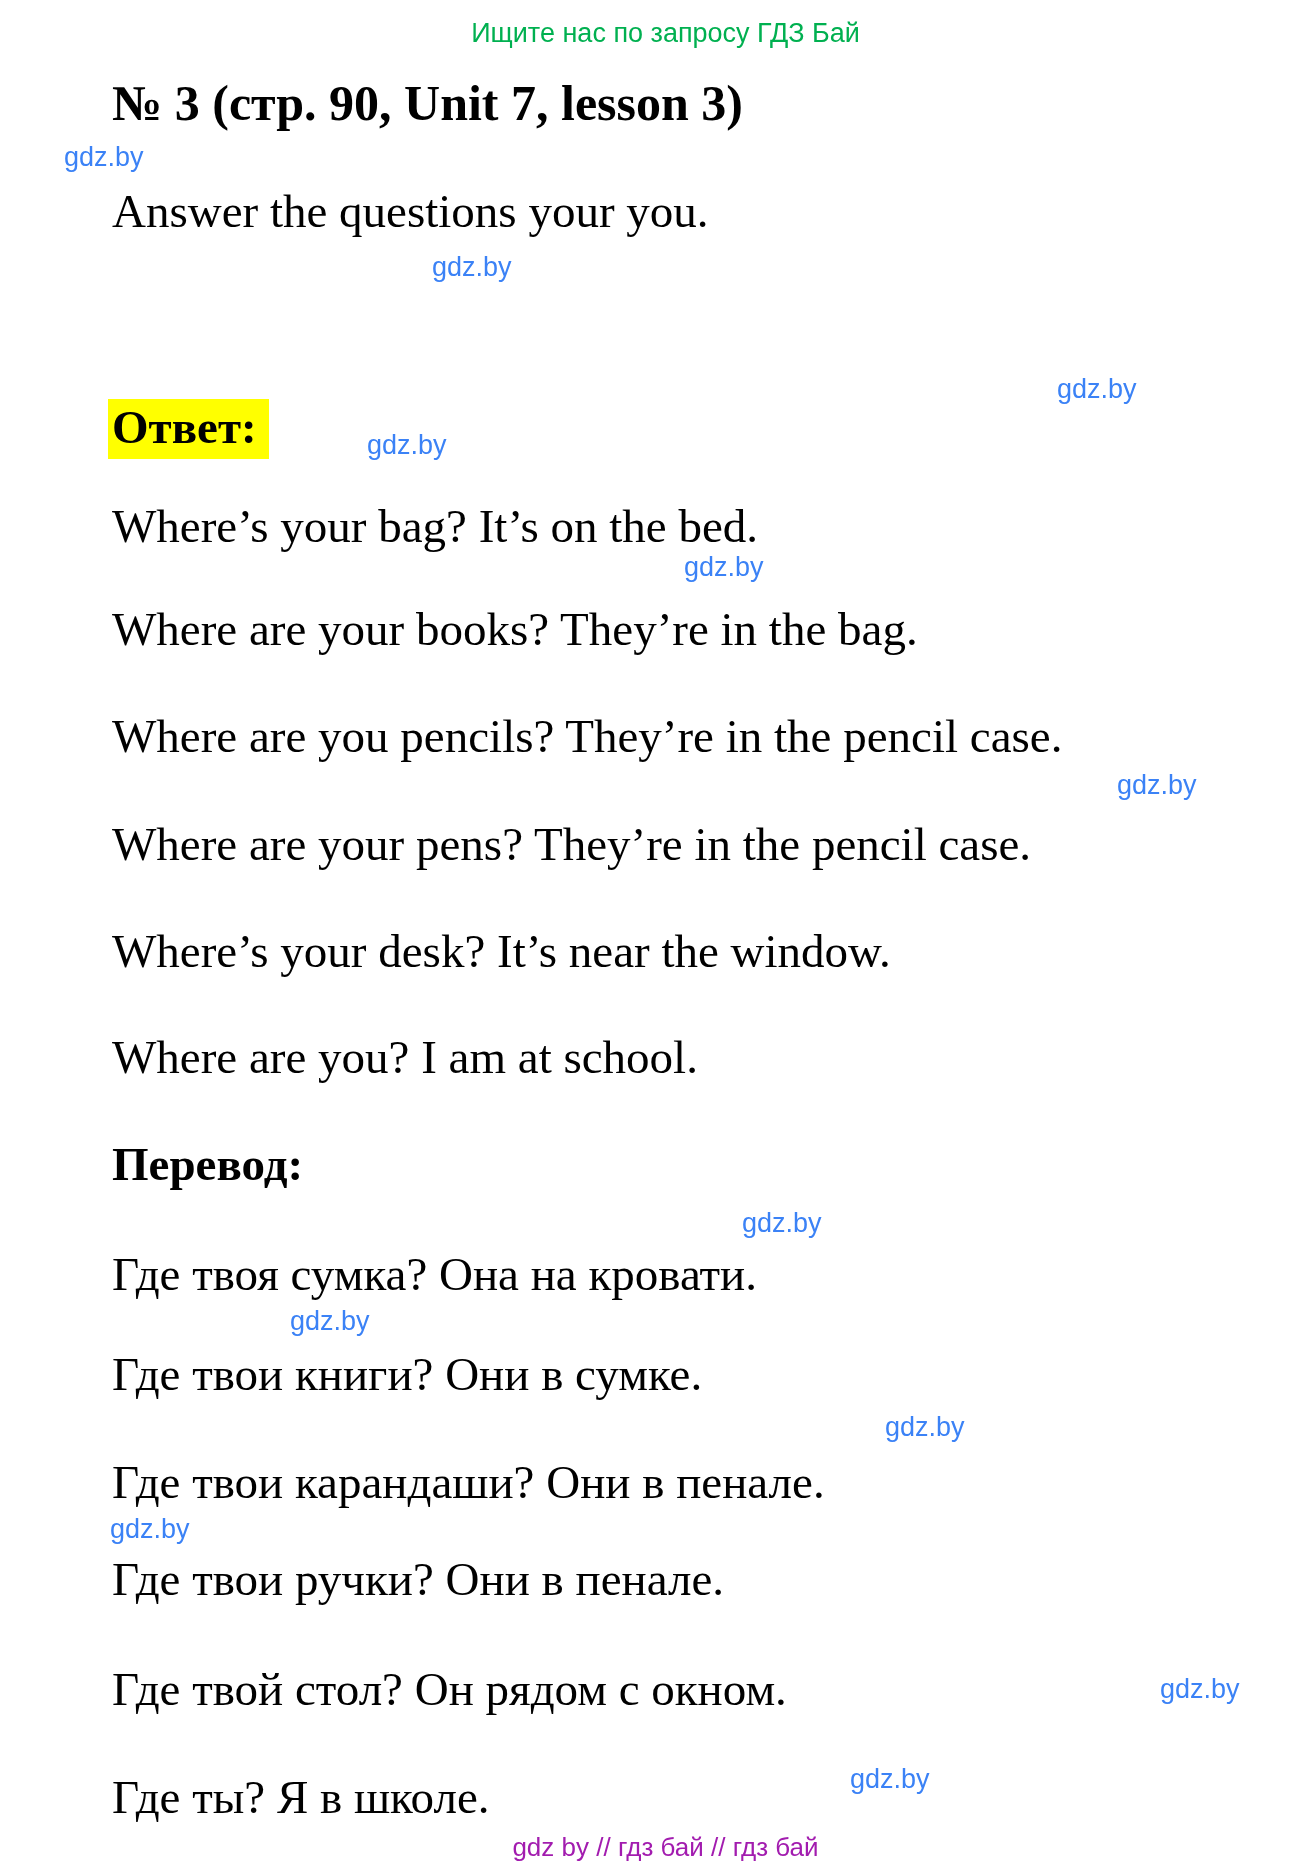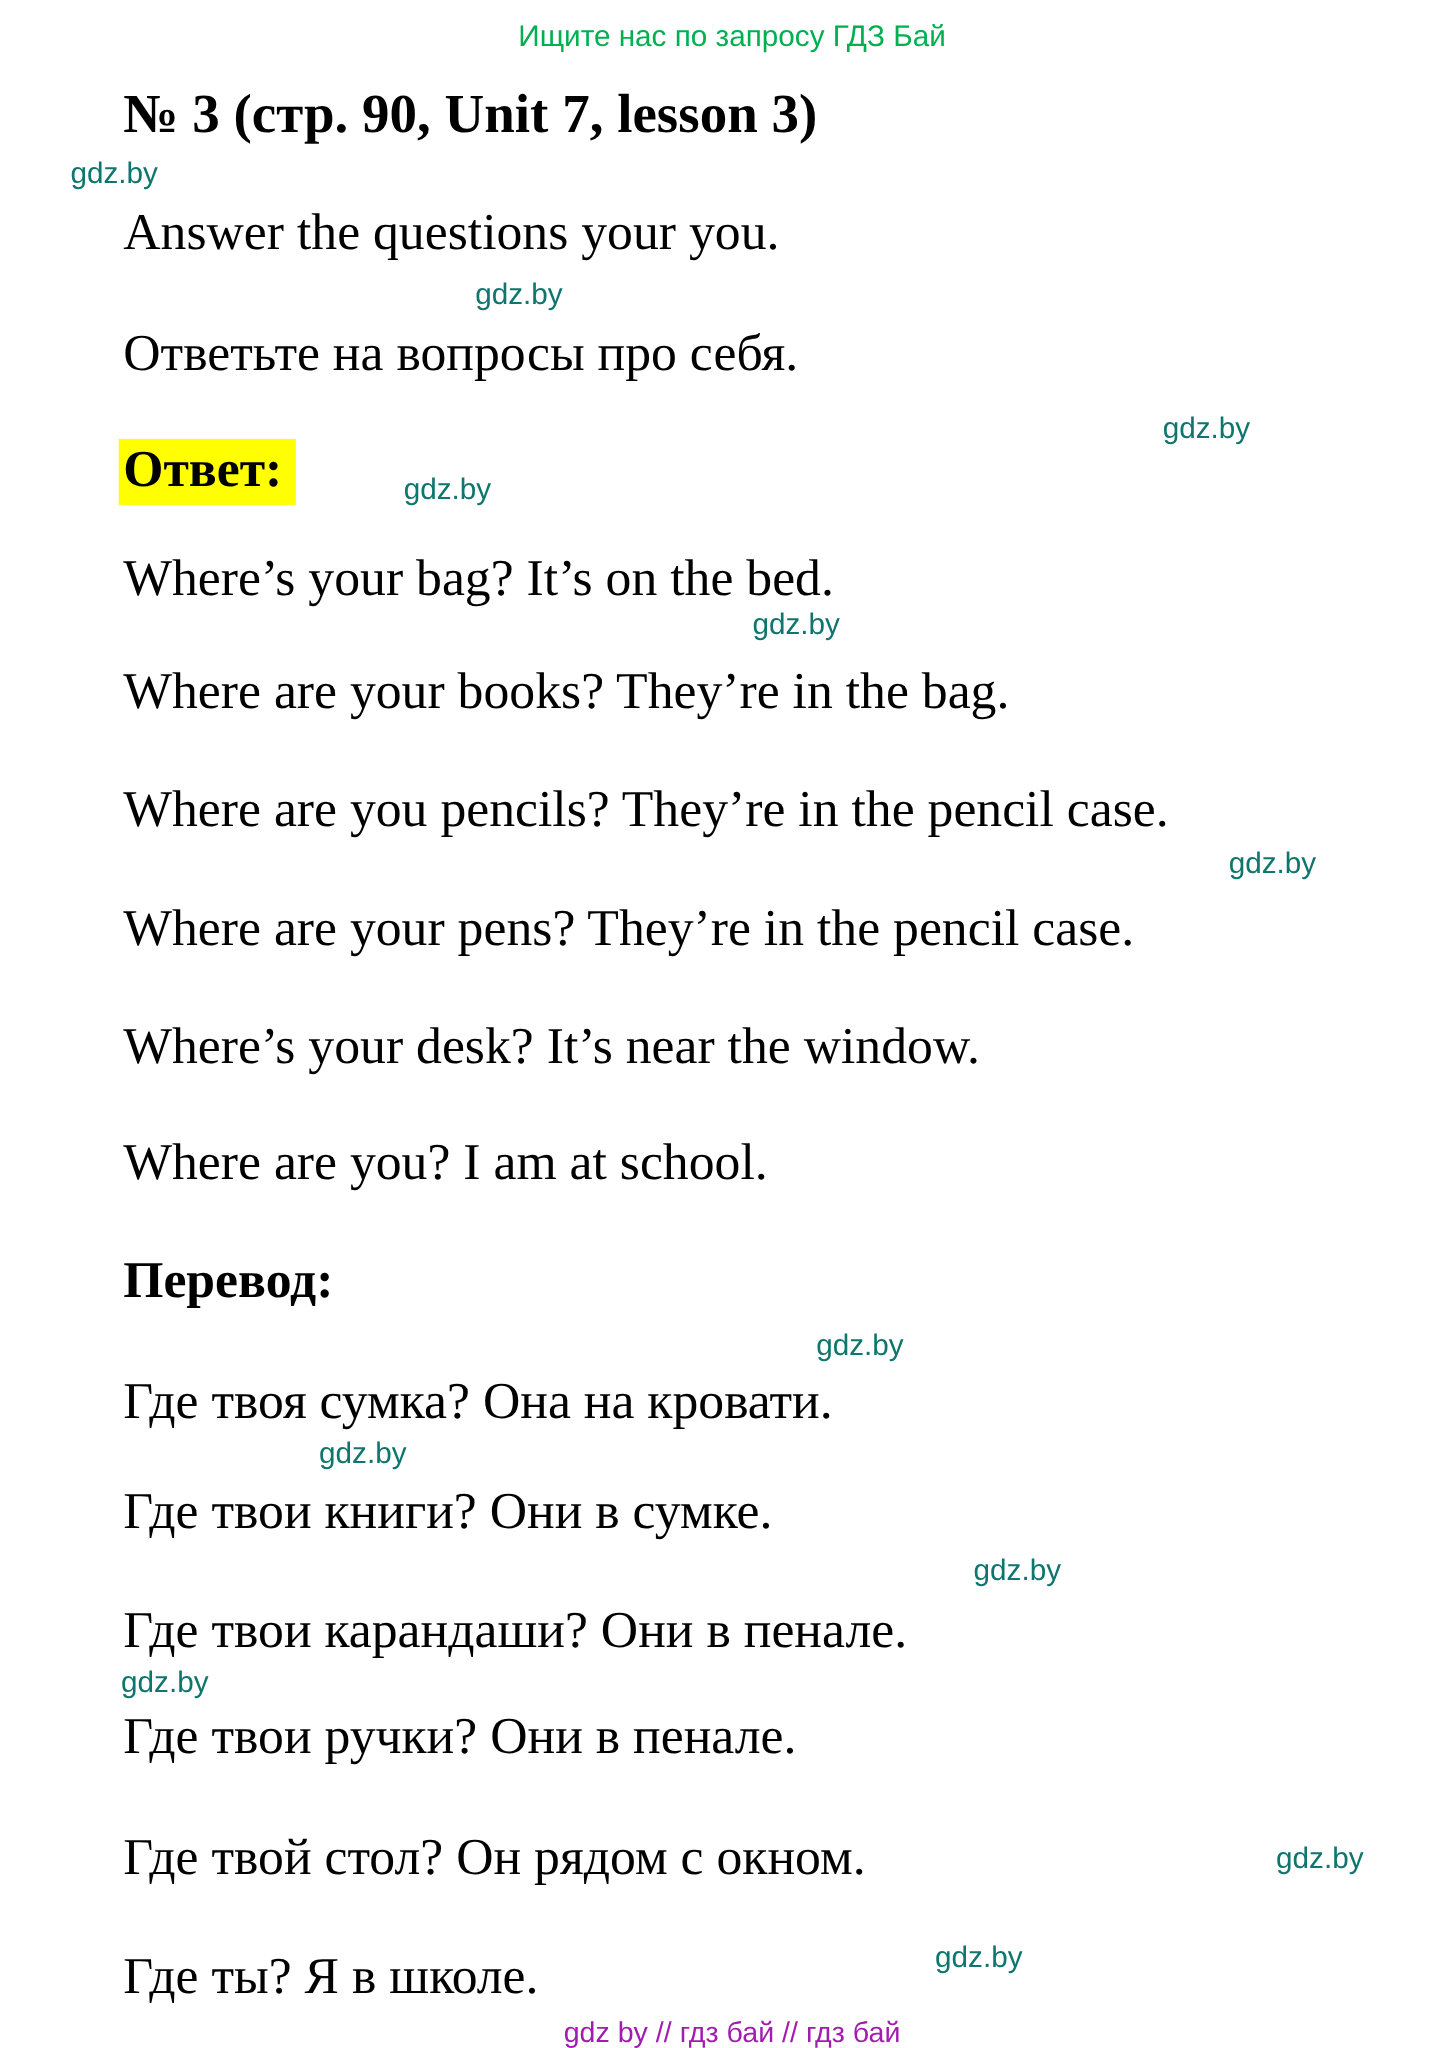--- a/index.html
+++ b/index.html
@@ -35,21 +35,21 @@
     font-size: 47px;
     font-weight: bold;
   }
   .highlight {
     background: #ffff00;
     padding: 2px 12px 6px 4px;
   }
   .wm {
     font-family: "Liberation Sans", sans-serif;
     font-size: 27px;
-    color: #0f766e;
+    color: #3b82f6;
   }
   .footer {
     top: 1820px; left: 0; width: 100%;
     text-align: center;
     font-family: "Liberation Sans", sans-serif;
     font-size: 26px;
     color: #a21caf;
   }
 </style>
 </head>
@@ -60,21 +60,20 @@
   <div class="abs banner">Ищите нас по запросу ГДЗ Бай</div>
 
   <div class="abs heading">№ 3 (стр. 90, Unit 7, lesson 3)</div>
 
   <div class="abs wm" style="left:52px; top:130px;">gdz.by</div>
 
   <div class="abs body-line" style="top:172px;">Answer the questions your you.</div>
 
   <div class="abs wm" style="left:420px; top:240px;">gdz.by</div>
 
-  <div class="abs body-line" style="top:282px;">Ответьте на вопросы про себя.</div>
 
   <div class="abs wm" style="left:1045px; top:362px;">gdz.by</div>
 
   <div class="abs label-line" style="top:388px;font-family:Liberation Serif, serif;"><span class="highlight">Ответ:</span></div>
 
   <div class="abs wm" style="left:355px; top:418px;">gdz.by</div>
 
   <div class="abs body-line" style="top:487px;">Where’s your bag? It’s on the bed.</div>
   <div class="abs wm" style="left:672px; top:540px;">gdz.by</div>
 

